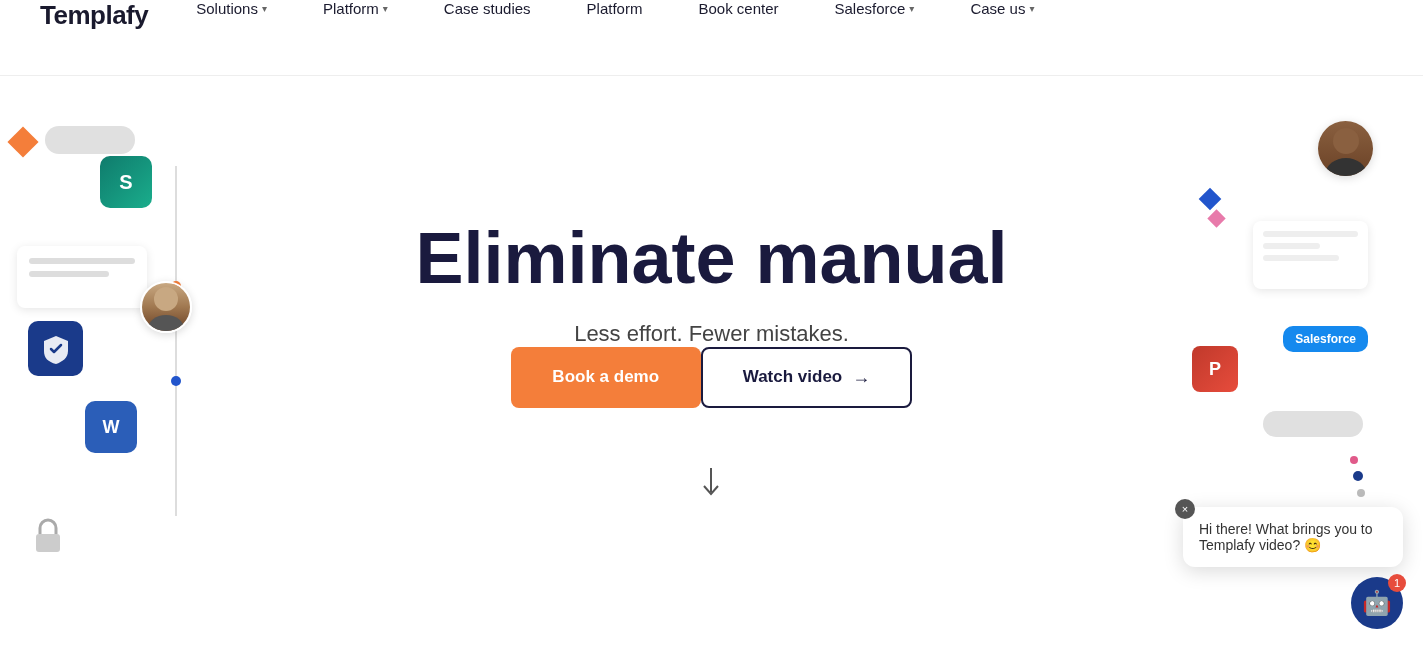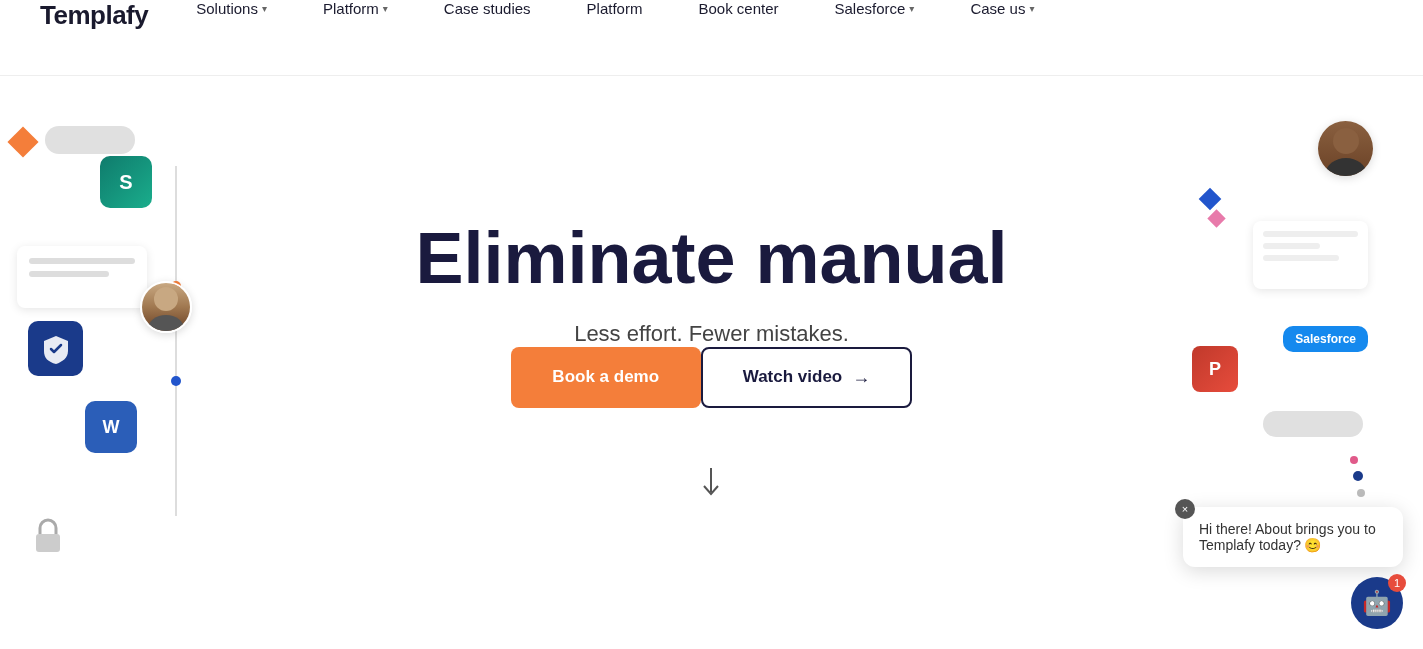--- a/index.html
+++ b/index.html
@@ -333,21 +333,21 @@
 
     <div style="position:absolute;right:65px;top:380px;width:8px;height:8px;background:#e05a8a;border-radius:50%;"></div>
     <div style="position:absolute;right:60px;top:395px;width:10px;height:10px;background:#1a3a8a;border-radius:50%;"></div>
     <div style="position:absolute;right:58px;top:413px;width:8px;height:8px;background:#bbb;border-radius:50%;"></div>
   </div>
 </section>
 
 <div class="chat-widget">
   <div class="chat-bubble">
     <div class="chat-close">×</div>
-    <span>Hi there! About brings you to Templafy today? 😊</span>
+    <span>Hi there! What brings you to Templafy video? 😊</span>
   </div>
   <div style="position:relative;">
     <div class="chat-bot-icon">
       🤖
     </div>
     <div class="chat-badge">1</div>
   </div>
 </div>
 
 </body></html>

